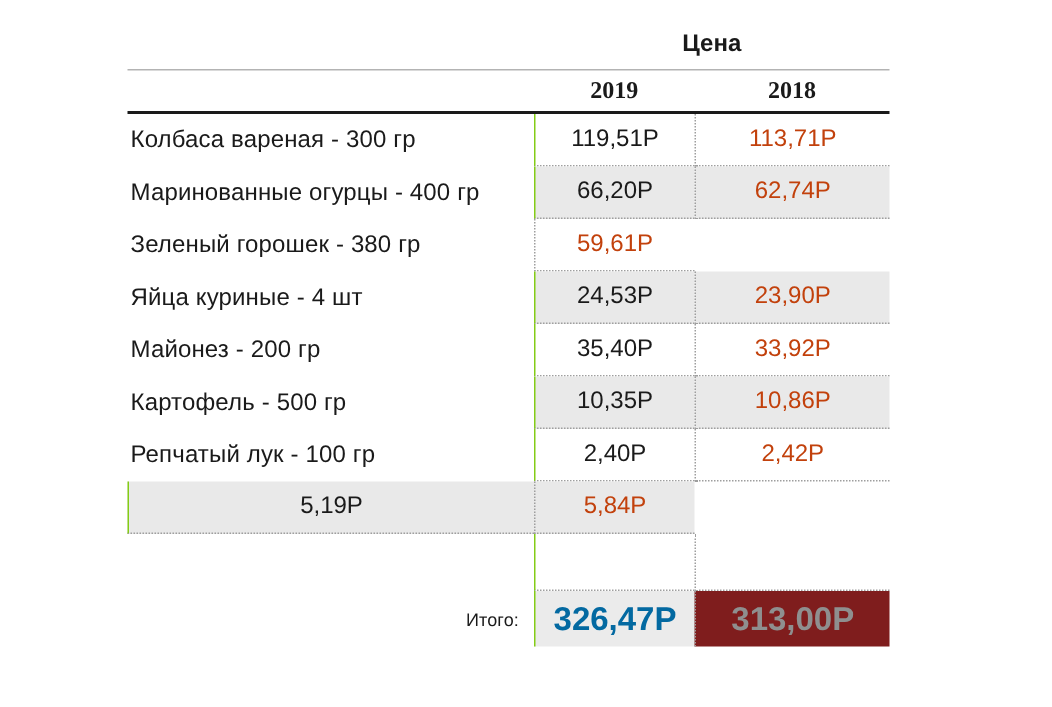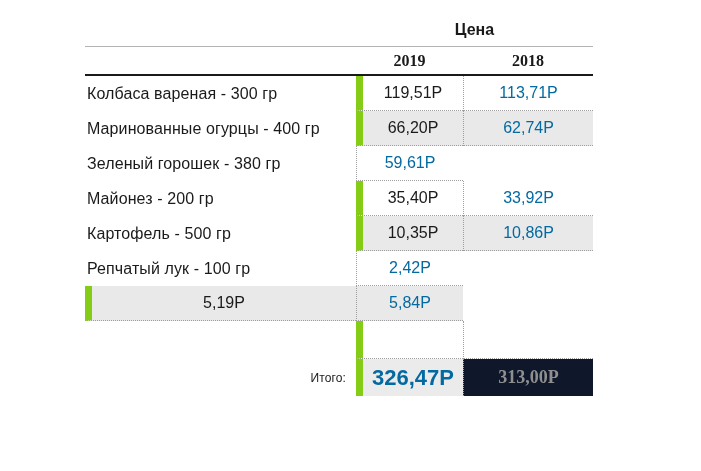--- a/index.html
+++ b/index.html
@@ -52,27 +52,27 @@
   .lbl-cell {
     font-weight: normal; font-size: 16px;
     justify-content: flex-start;
     padding-left: 2px;
     letter-spacing: 0.1px;
   }
   .p19-cell {
     justify-content: center;
     font-size: 16px;
     color: #1a1a1a;
-    border-left: 7px solid #84cc16;
+    border-left: 1px solid #84cc16;
     border-bottom: 1px dotted #9e9e9e;
   }
   .p18-cell {
     justify-content: center;
     font-size: 16px;
-    color: #0369a1;
+    color: #c2410c;
     border-left: 1px dotted #9e9e9e;
     border-bottom: 1px dotted #9e9e9e;
   }
   .data-row { height: 35px; }
   .data-row.alt .p19-cell,
   .data-row.alt .p18-cell { background: #e9e9e9; }
   .spacer-row { height: 38px; }
   
   .total-row { height: 37px; }
   .total-row .lbl-cell {
@@ -80,24 +80,23 @@
     padding-right: 10px;
     font-size: 12px;
   }
   .total-row .p19-cell {
     border-bottom: none;
     background: #ebebeb;
     font-weight: bold; font-size: 22px;
   }
   .total-row .p18-cell {
     border-bottom: none;
-    background: #0f172a;
-    font-weight: bold; font-size: 18px;
+    background: #7f1d1d;
+    font-weight: bold; font-size: 22px;
     color: #8f8f8f;
-    font-family: Liberation Serif, serif;
   }
 </style>
 </head>
 <body>
 
 <div class="canvas">
   <div class="price-table">
 
     <div class="grid-row hdr-group">
       <div class="group-cell">Цена</div>
@@ -116,32 +115,38 @@
     </div>
     <div class="grid-row data-row alt">
       <div class="cell lbl-cell">Маринованные огурцы - 400 гр</div>
       <div class="cell p19-cell">66,20Р</div>
       <div class="cell p18-cell">62,74Р</div>
     </div>
     <div class="grid-row data-row">
       <div class="cell lbl-cell">Зеленый горошек - 380 гр</div>
       <div class="cell p18-cell">59,61Р</div>
     </div>
+    <div class="grid-row data-row alt">
+      <div class="cell lbl-cell">Яйца куриные - 4 шт</div>
+      <div class="cell p19-cell">24,53Р</div>
+      <div class="cell p18-cell">23,90Р</div>
+    </div>
     <div class="grid-row data-row">
       <div class="cell lbl-cell">Майонез - 200 гр</div>
       <div class="cell p19-cell">35,40Р</div>
       <div class="cell p18-cell">33,92Р</div>
     </div>
     <div class="grid-row data-row alt">
       <div class="cell lbl-cell">Картофель - 500 гр</div>
       <div class="cell p19-cell">10,35Р</div>
       <div class="cell p18-cell">10,86Р</div>
     </div>
     <div class="grid-row data-row">
       <div class="cell lbl-cell">Репчатый лук - 100 гр</div>
+      <div class="cell p19-cell">2,40Р</div>
       <div class="cell p18-cell">2,42Р</div>
     </div>
     <div class="grid-row data-row alt">
       <div class="cell p19-cell">5,19Р</div>
       <div class="cell p18-cell">5,84Р</div>
     </div>
 
     <div class="grid-row spacer-row">
       <div class="cell lbl-cell"></div>
       <div class="cell p19-cell"></div>

